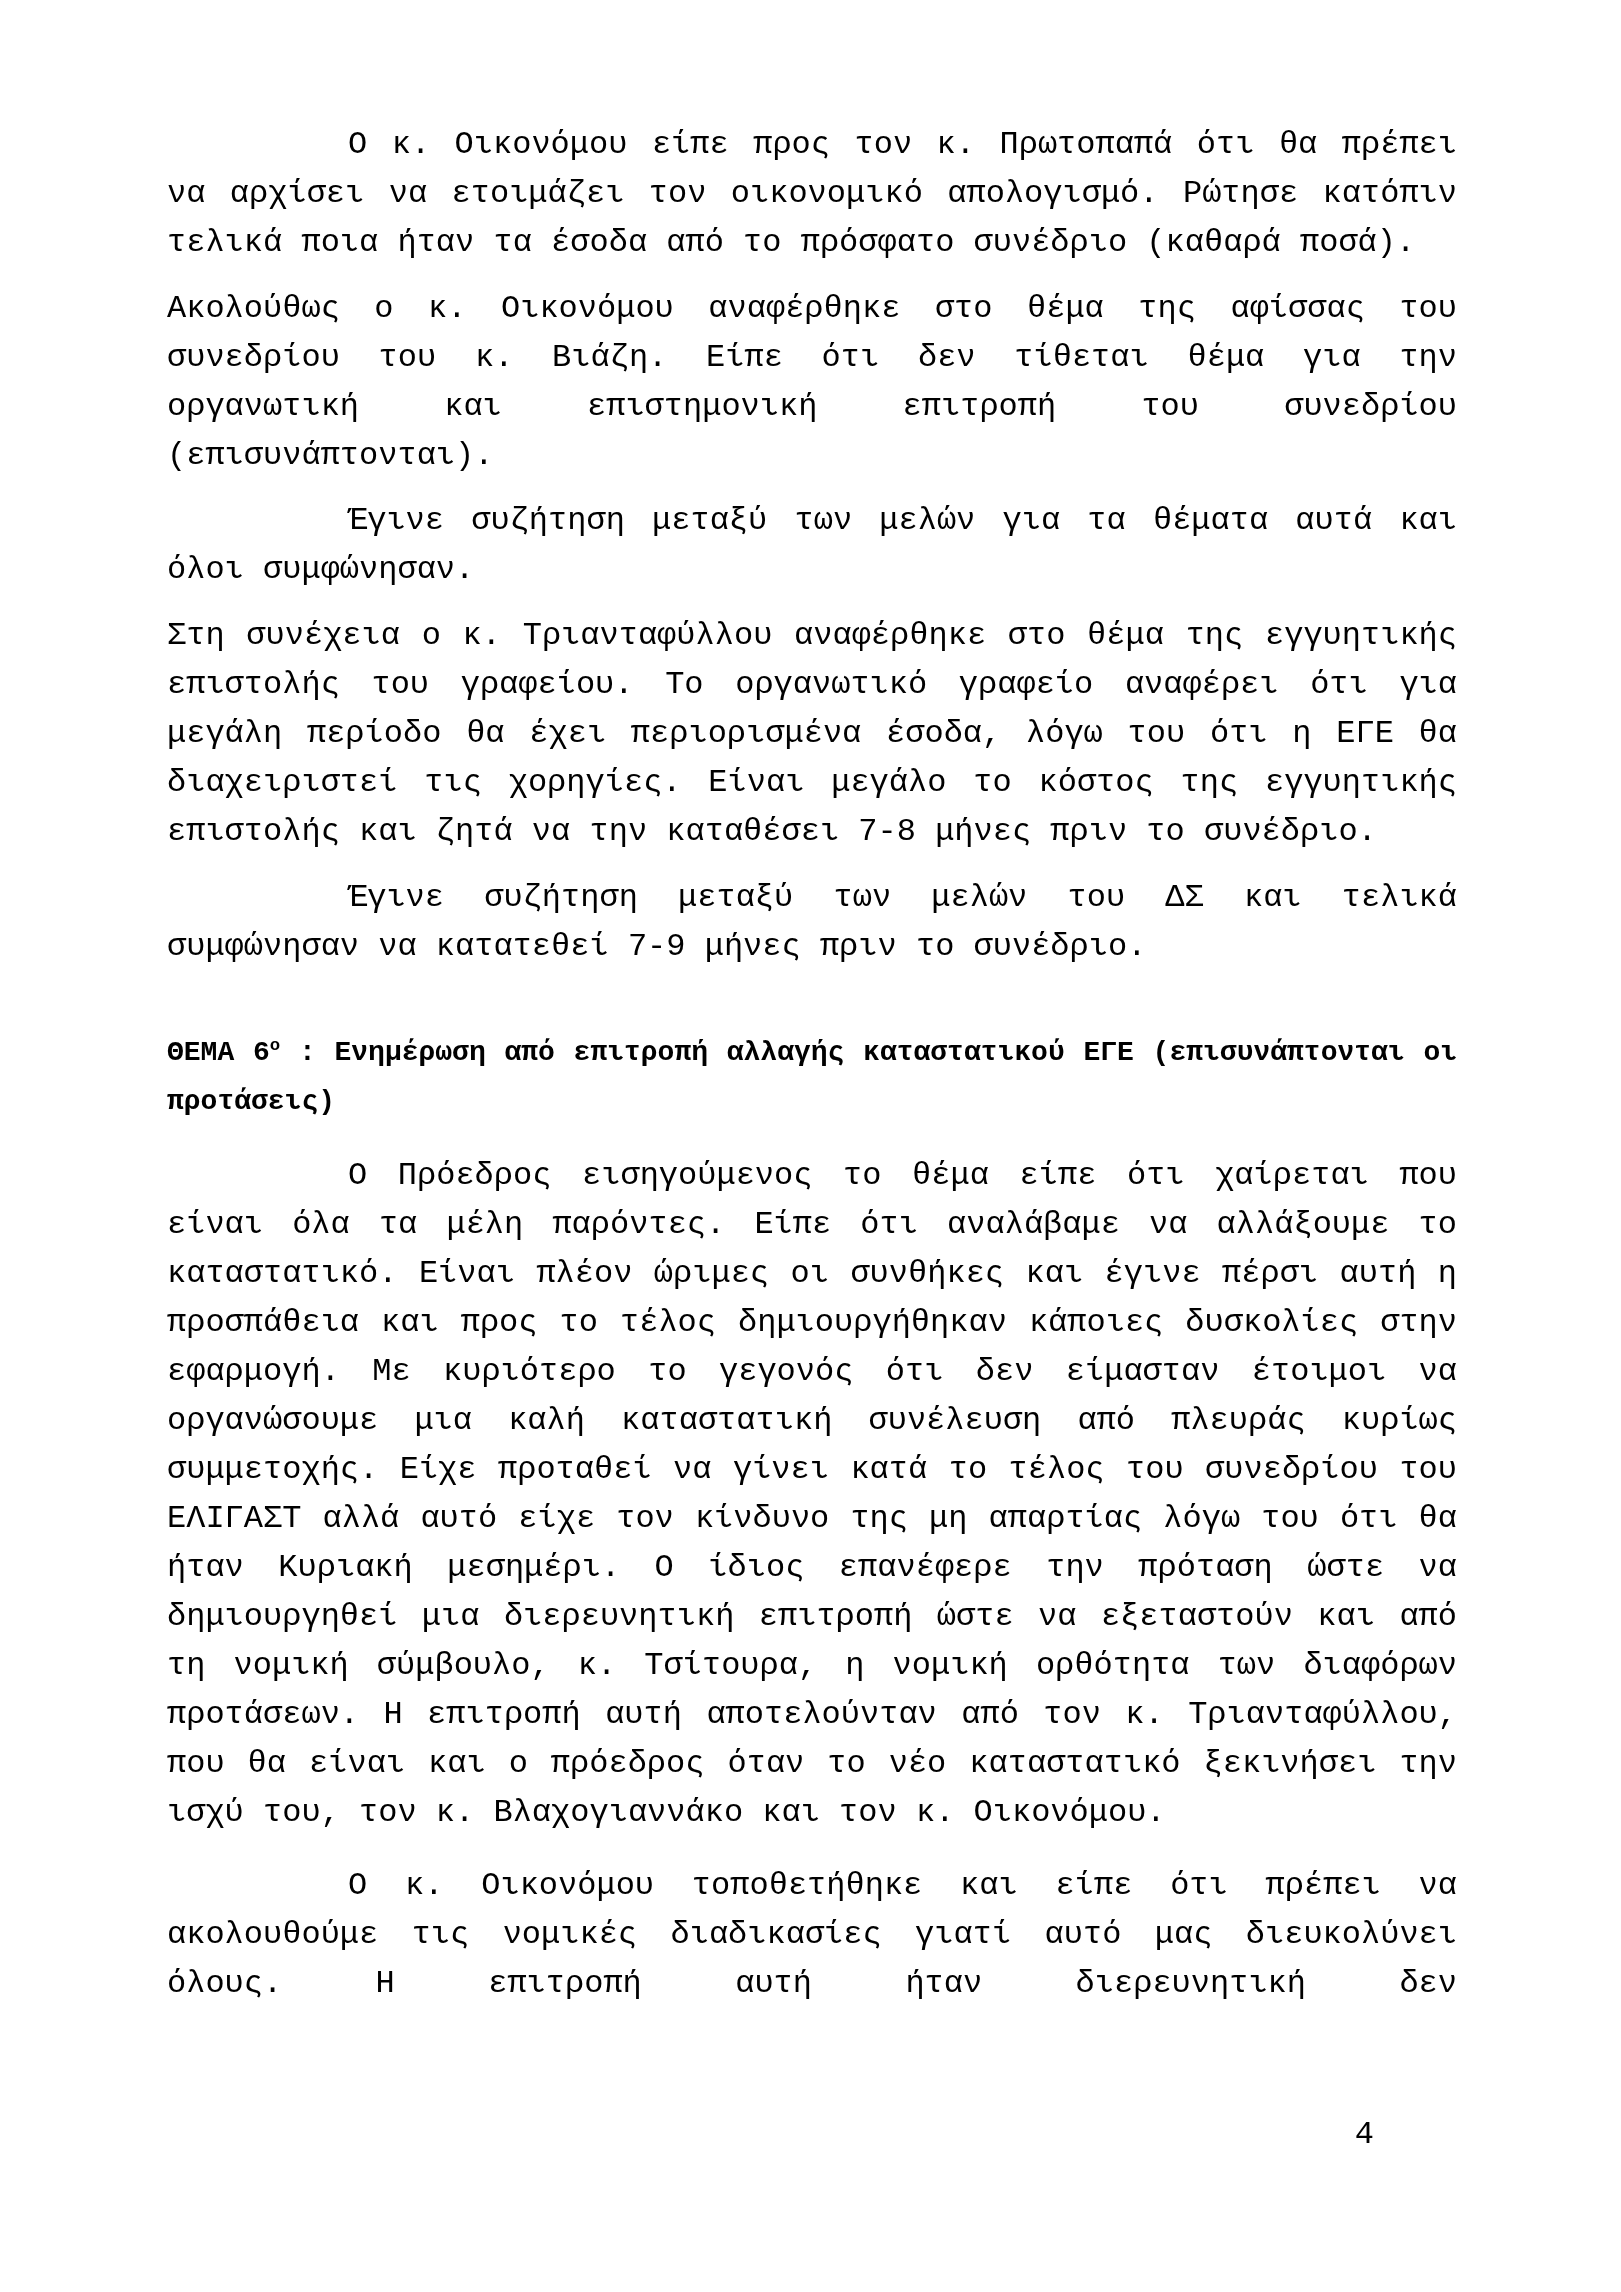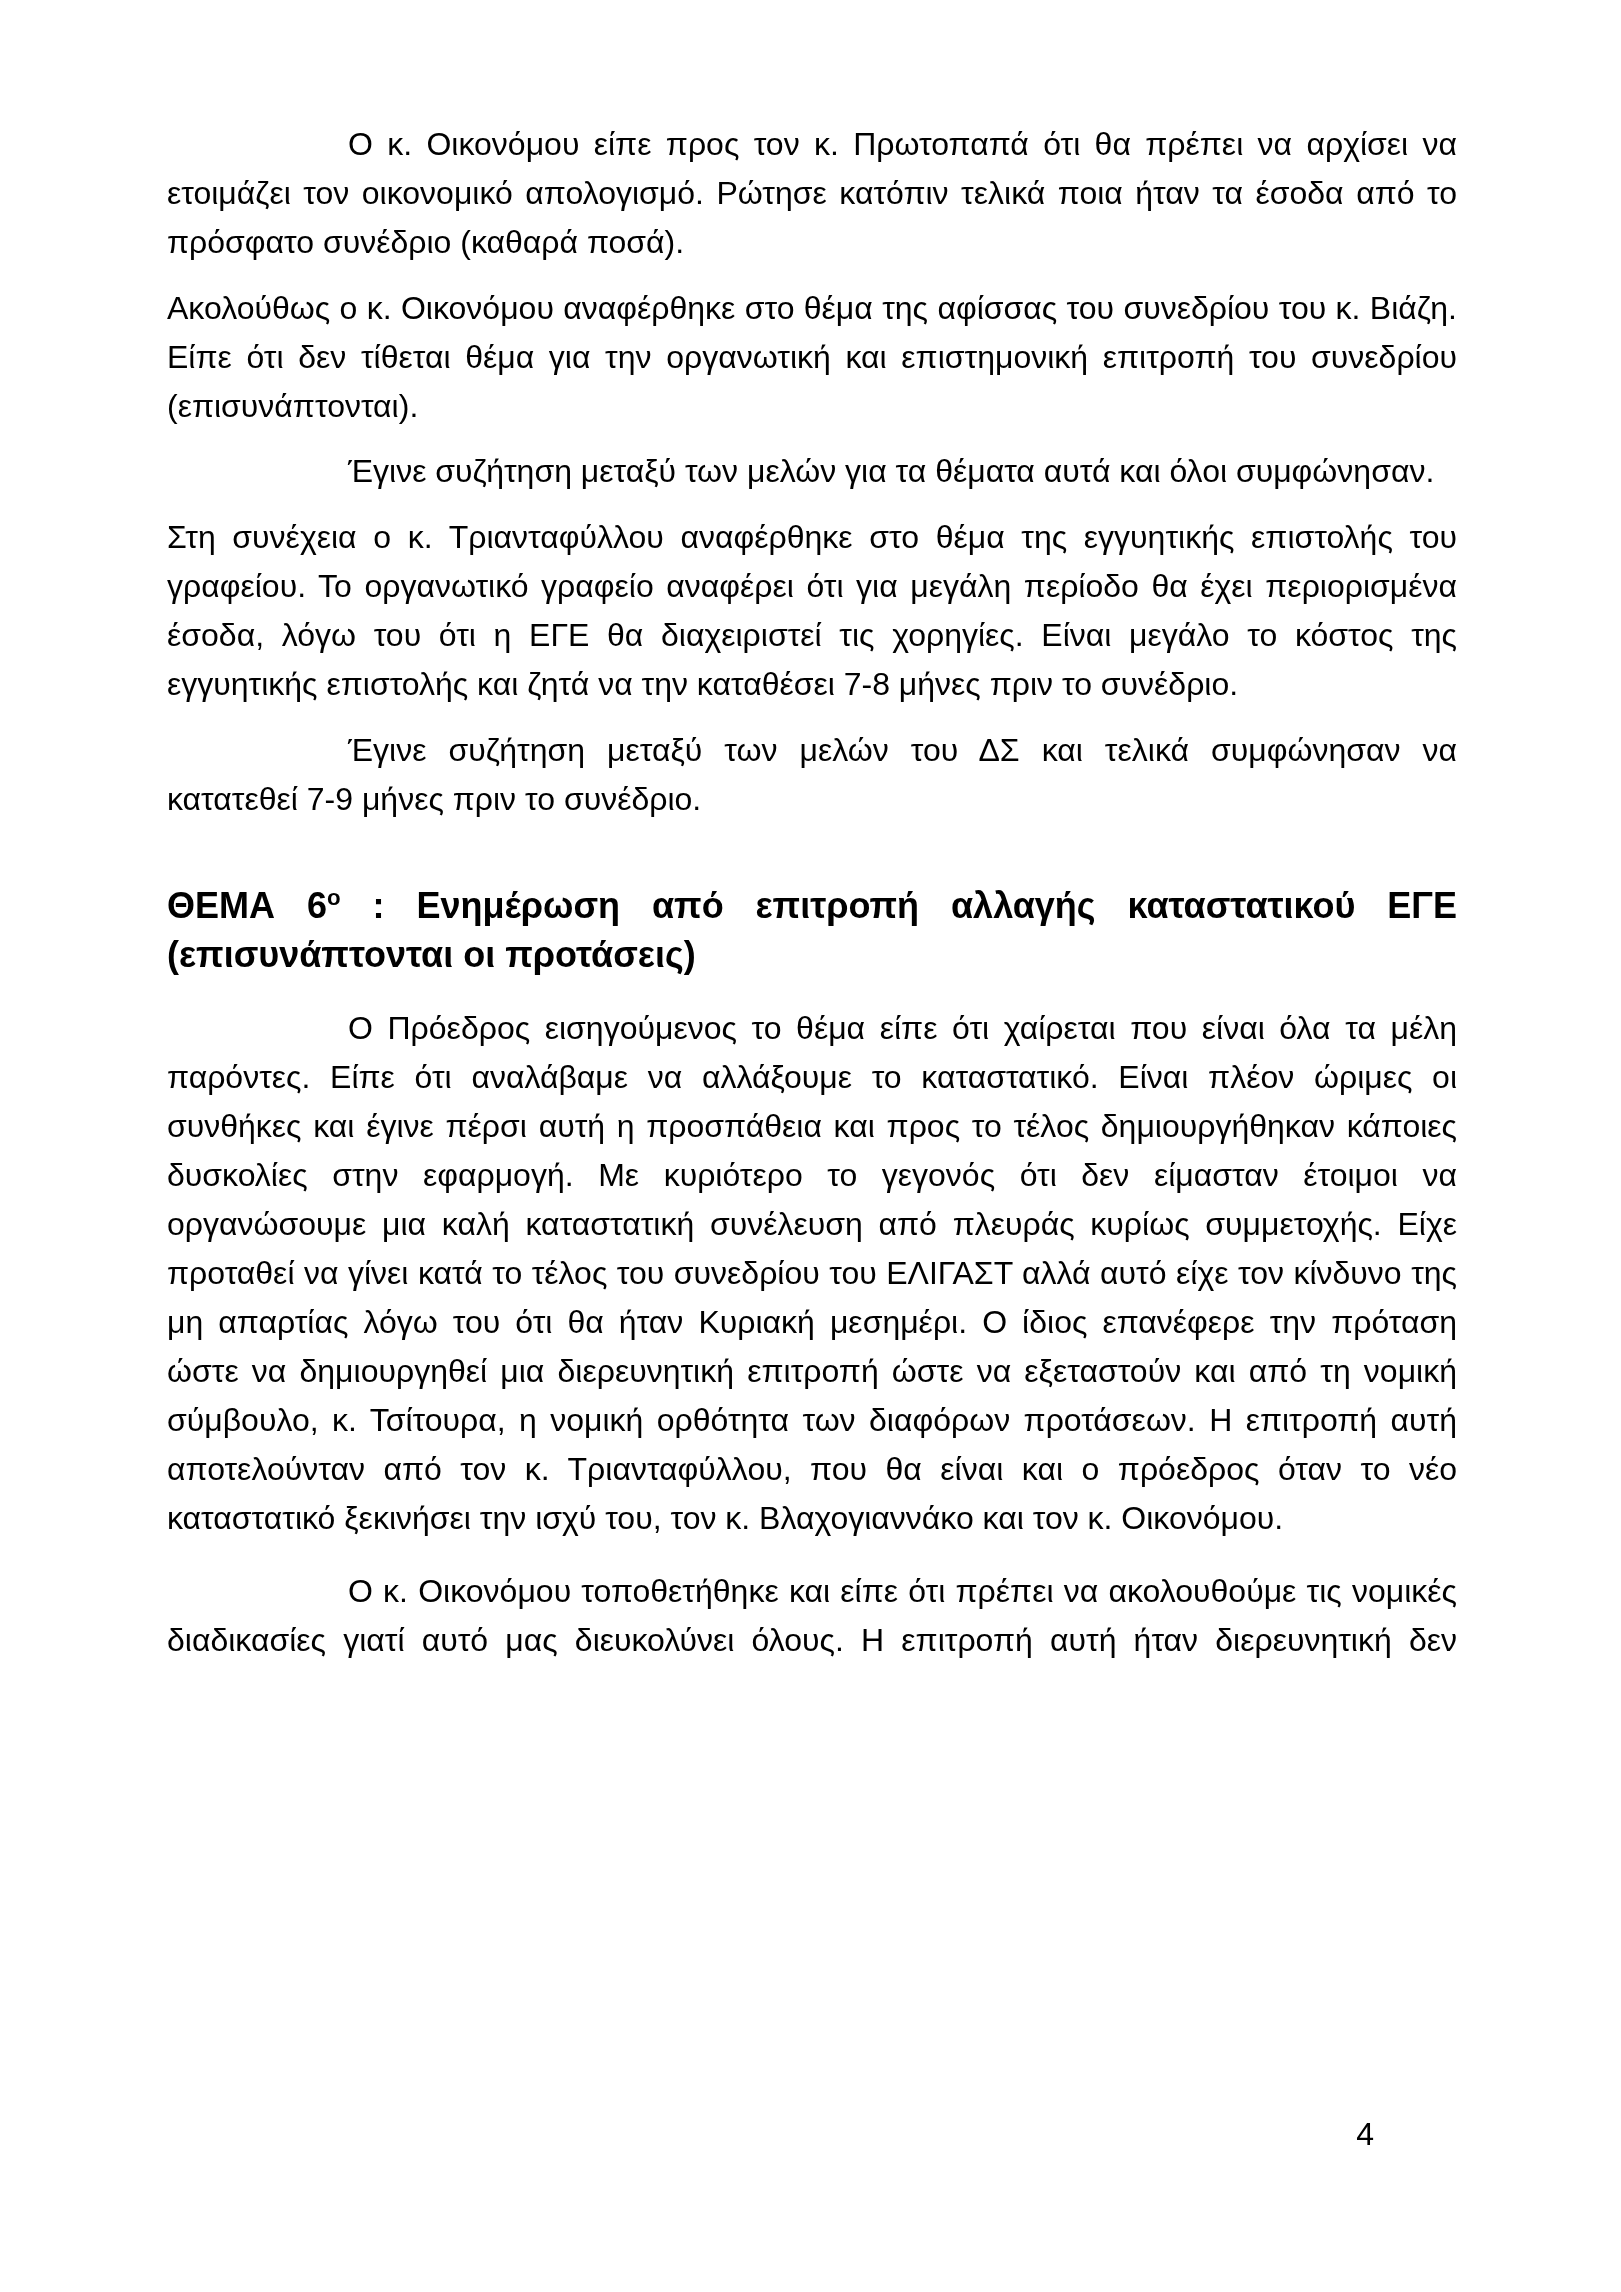--- a/index.html
+++ b/index.html
@@ -8,21 +8,21 @@
     background: #ffffff;
   }
   .doc-page {
     position: relative;
     width: 1621px;
     height: 2293px;
     margin: 0 auto;
     background: #ffffff;
     box-sizing: border-box;
     padding: 120px 164px 0 167px;
-    font-family: Liberation Sans, sans-serif;
+    font-family: Liberation Mono, monospace;
     font-size: 32px;
     line-height: 49px;
     color: #000000;
     overflow: hidden;
   }
   .para {
     margin: 0 0 16.7px 0;
     text-align: justify;
   }
   .para.indent {
@@ -32,21 +32,21 @@
     text-indent: 0;
   }
   .para.justify-last {
     text-align-last: justify;
     margin-top: 24px;
   }
   .heading {
     margin: 57px 0 25.5px 0;
     font-weight: bold;
     text-align: justify;
-    font-size: 36px;
+    font-size: 28px;
     line-height: 49px;
   }
   .heading sup {
     font-size: 0.62em;
     line-height: 0;
     vertical-align: super;
   }
   .page-number {
     position: absolute;
     top: 2115px;

